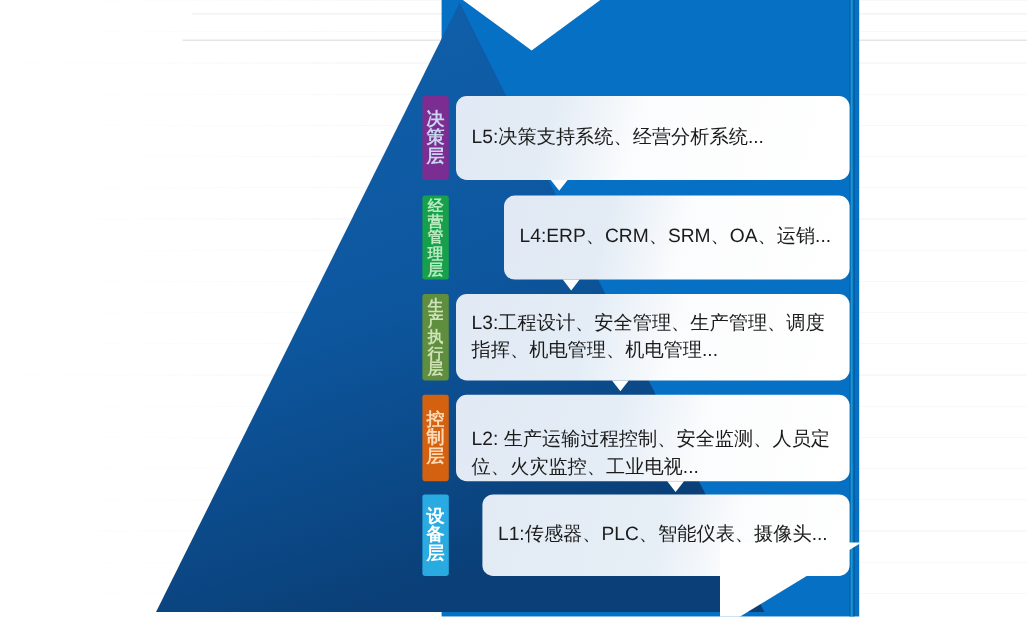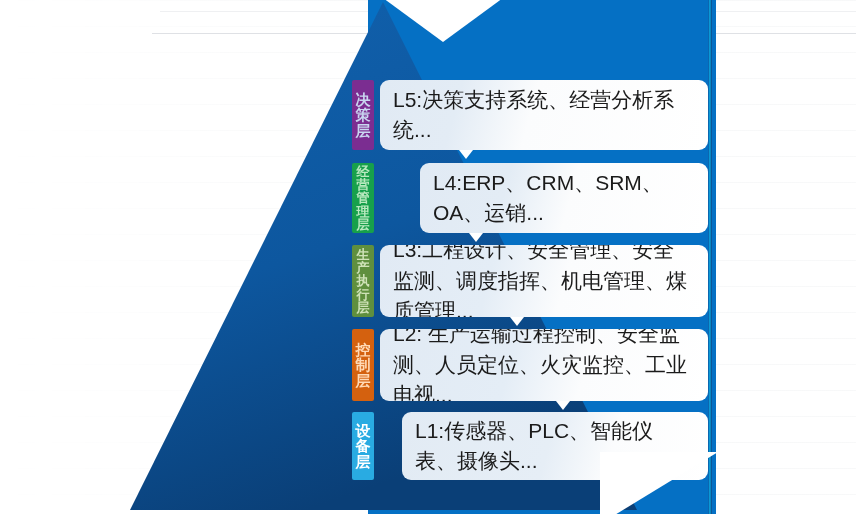--- a/index.html
+++ b/index.html
@@ -98,21 +98,21 @@
   .card{
     flex:1 1 auto;
     margin-left:6px;
     border-radius:9px;
     background:#ffffff;
     display:flex;
     align-items:center;
     box-sizing:border-box;
     padding:0 13px;
     color:#1b1b1b;
-    font-size:21px;
+    font-size:16px;
     line-height:1.45;
     position:relative;
     overflow:hidden;
   }
   .card-text{position:relative;z-index:2;}
 
   
   .sep-arrow{
     position:absolute;
     width:0;height:0;
@@ -181,32 +181,32 @@
 
   <div class="row" style="left:352px;top:245px;width:356px;height:72px;">
     <div class="tab" style="background:#5f8f3e;color:#cfe2b8;font-size:13px;">
       <span>生</span>
       <span>产</span>
       <span>执</span>
       <span>行</span>
       <span>层</span>
     </div>
     <div class="card" style="background:linear-gradient(105deg,#e1eaf4 0%,#e4edf6 34%,#fbfcfd 56%,#ffffff 100%);">
-      <span class="card-text">L3:工程设计、安全管理、安全监测、调度指挥、机电管理、煤质管理...</span>
+      <span class="card-text">L3:工程设计、安全管理、生产管理、调度指挥、机电管理、机电管理...</span>
     </div>
   </div>
   <div class="sep-arrow" style="left:510px;top:317px;"></div>
 
   <div class="row" style="left:352px;top:329px;width:356px;height:72px;">
     <div class="tab" style="background:#d4610f;color:#ffd9b5;">
       <span>控</span>
       <span>制</span>
       <span>层</span>
     </div>
-    <div class="card" style="background:linear-gradient(105deg,#e1eaf4 0%,#e4edf6 40%,#fbfcfd 62%,#ffffff 100%);">
+    <div class="card" style="background:linear-gradient(105deg,#e1eaf4 0%,#e4edf6 40%,#fbfcfd 62%,#ffffff 100%);align-items:flex-end;">
       <span class="card-text">L2: 生产运输过程控制、安全监测、人员定位、火灾监控、工业电视...</span>
     </div>
   </div>
   <div class="sep-arrow" style="left:556px;top:401px;"></div>
 
   <div class="row" style="left:352px;top:412px;width:356px;height:68px;">
     <div class="tab" style="background:#29abe2;color:#ffffff;">
       <span>设</span>
       <span>备</span>
       <span>层</span>

